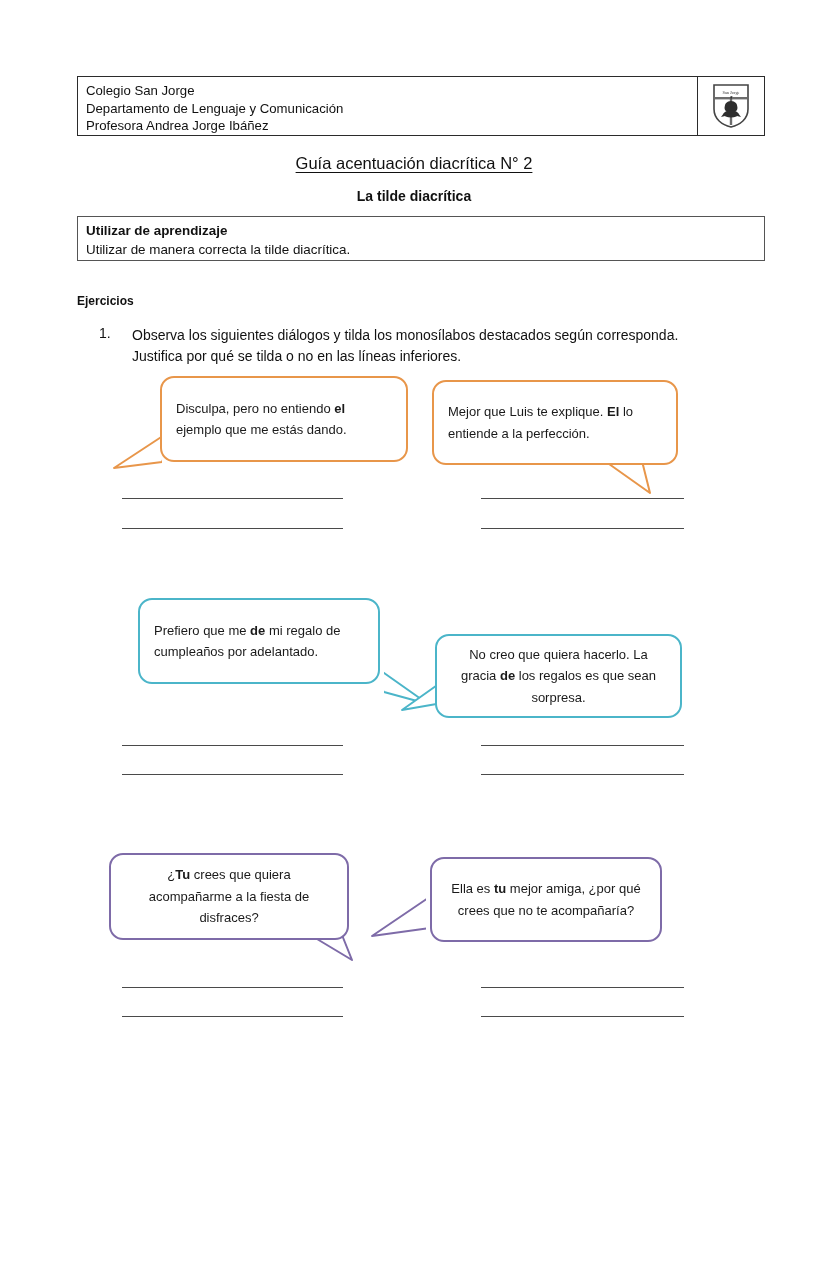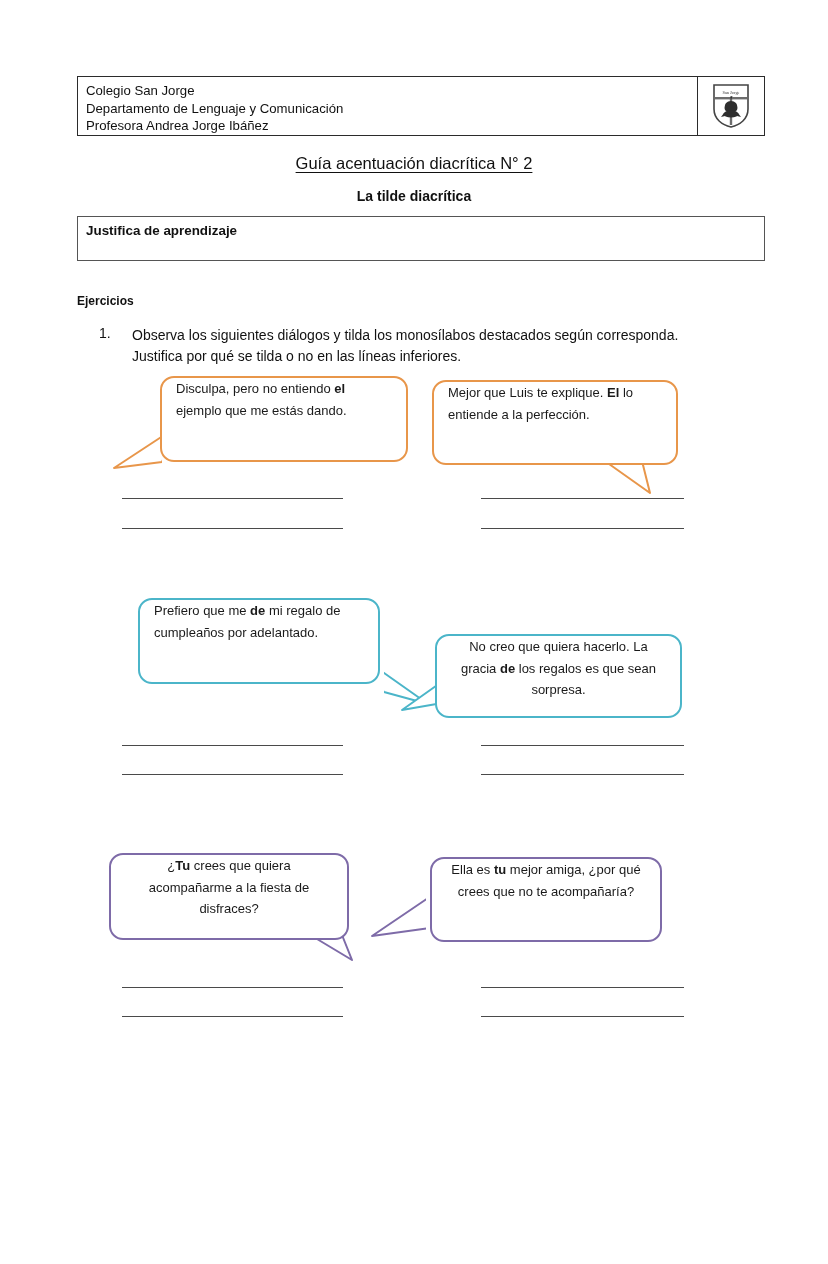--- a/index.html
+++ b/index.html
@@ -131,21 +131,21 @@
 
   
   .bubble {
     position: absolute;
     box-sizing: border-box;
     border-radius: 14px;
     background: #ffffff;
     border-style: solid;
     border-width: 2px;
     display: flex;
-    align-items: flex-start;
+    align-items: center;
     justify-content: center;
   }
   .bubble p {
     margin: 0;
     font-size: 13px;
     line-height: 21.5px;
     color: #1a1a1a;
     padding: 0 14px;
   }
   .bubble.left-align p { text-align: left; }
@@ -192,21 +192,22 @@
       </svg>
     </div>
   </div>
 
   <div class="doc-title">
     <span>Guía acentuación diacrítica N° 2</span>
   </div>
   <div class="doc-subtitle">La tilde diacrítica</div>
 
   <div class="objective-box">
-    <div class="objective-title">Justifica de aprendizaje</div>
+    <div class="objective-title">Utilizar de aprendizaje</div>
+    <div class="objective-text">Utilizar de manera correcta la tilde diacrítica.</div>
   </div>
 
   <div class="exercises-heading">Ejercicios</div>
   <div class="item-number">1.</div>
   <div class="item-text">Observa los siguientes diálogos y tilda los monosílabos destacados según corresponda. Justifica por qué se tilda o no en las líneas inferiores.</div>
 
   <svg class="tail" style="left:110px; top:420px; width:70px; height:60px;" viewBox="0 0 70 60">
     <path d="M68 6 L4 48 L52 42 Z" fill="#ffffff" stroke="#E8964A" stroke-width="2" stroke-linejoin="round"></path>
     <rect x="52" y="2" width="18" height="44" fill="#ffffff"></rect>
   </svg>

